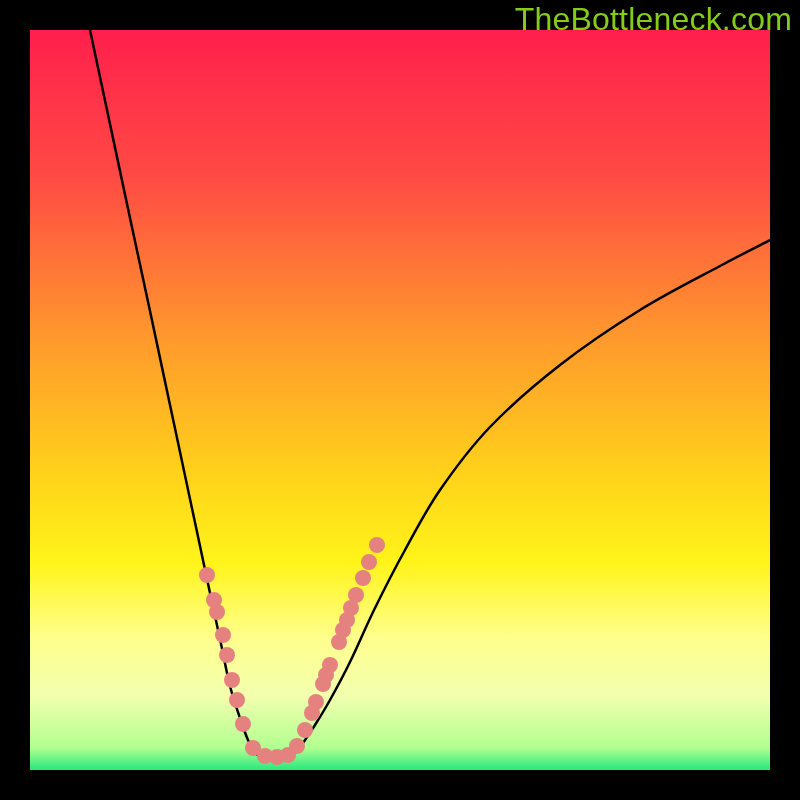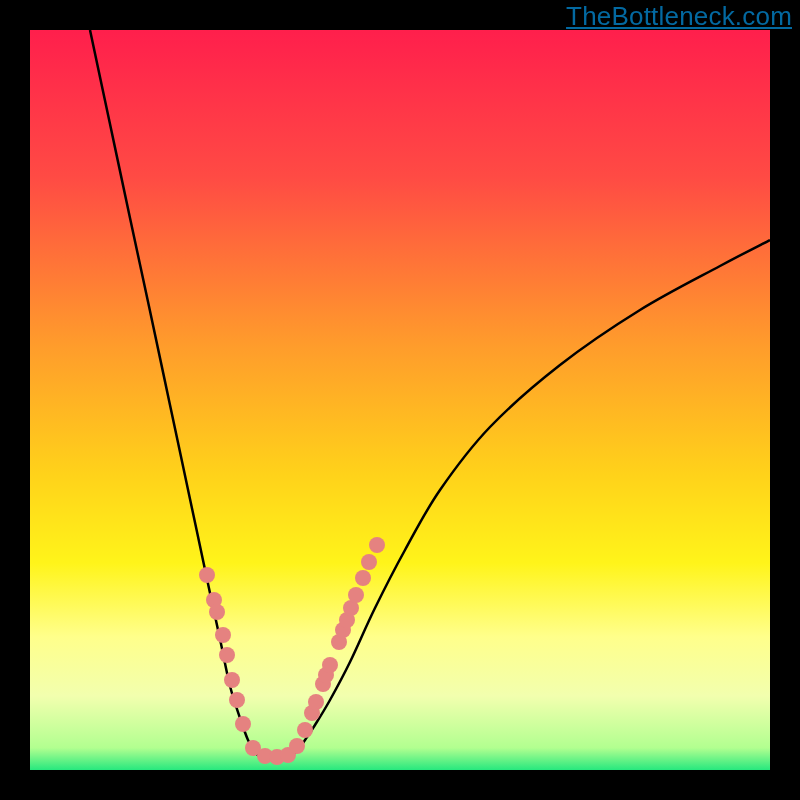--- a/index.html
+++ b/index.html
@@ -28,25 +28,24 @@
     position: absolute;
     top: 0; left: 0;
     width: 740px;
     height: 740px;
   }
   .watermark {
     position: absolute;
     top: 1px;
     right: 8px;
     font-family: Arial, Helvetica, sans-serif;
-    font-size: 26px;
-    color: #0369a1;
+    font-size: 32px;
+    color: #84cc16;
     letter-spacing: 0.2px;
     font-weight: 400;
-    text-decoration: underline;
   }
 </style>
 </head>
 <body>
 
 <div class="watermark">TheBottleneck.com</div>
 
 <div class="frame">
   <svg class="gradient" viewBox="0 0 740 740" preserveAspectRatio="none">
     <defs>

